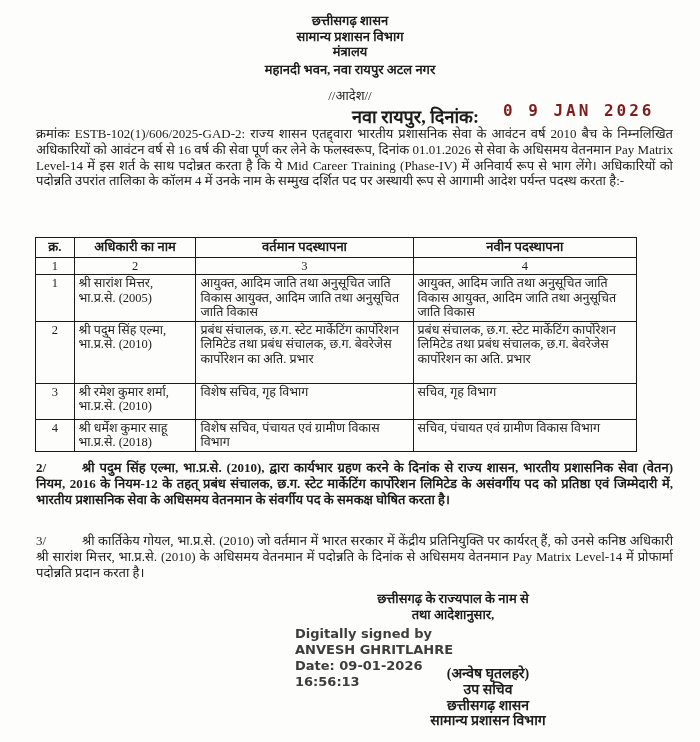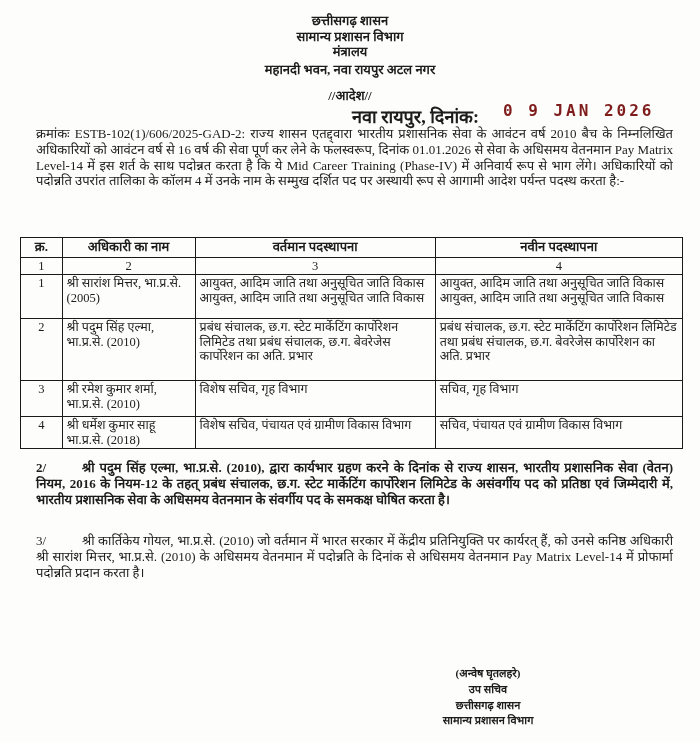--- a/index.html
+++ b/index.html
@@ -12,54 +12,54 @@
     color:#1c1c1c;
     font-family:"Liberation Serif","DejaVu Serif",serif;
     overflow:hidden;
     padding-left:31px;
   }
   
   .letterhead { position:absolute; top:13px; left:0; width:100%; text-align:center;
     font-weight:bold; font-size:13px; line-height:15.5px; }
   .letterhead .l4 { margin-top:2px; }
   .order-title { position:absolute; top:86px; left:0; width:100%; text-align:center;
-    font-weight:bold; font-size:13px; }
+    font-weight:normal; font-size:13px; }
   
   .dateline { position:absolute; top:104px; left:352px; display:flex; align-items:flex-start; }
   .dateline .label { font-size:18px; font-weight:bold; }
   .dateline .stamp { margin-left:24px; margin-top:-3px;
     font-family:"DejaVu Sans Mono","Liberation Mono",monospace;
     font-weight:bold; font-size:16px; letter-spacing:3px; color:#7f1d1d; white-space:nowrap; }
   
   .para { position:absolute; left:36px; width:637px; text-align:justify;
     font-size:13px; line-height:15.8px; }
   #para1 { top:126px; }
   #para2 { top:460px;font-weight:bold; }
   #para3 { top:533px; }
   .bold { font-weight:normal; }
   .pnum { display:inline-block; min-width:46px; }
   
-  table.order-table { position:absolute; top:237px; left:20px; width:663px;
+  table.order-table { position:absolute; top:237px; left:35px; width:602px;
     border-collapse:collapse; font-size:12.5px; line-height:14.5px; }
   table.order-table th, table.order-table td {
     border:1.4px solid #1a1a1a; padding:1px 4px; vertical-align:top; }
   table.order-table th { font-size:13px; font-weight:bold; text-align:center; padding:2px 4px; }
   td.cnum, td.sno { text-align:center; }
   tr.r1 td { height:44px; }
   tr.r2 td { height:62px; }
   tr.r3 td { height:36px; }
   tr.r4 td { height:32px; }
   
   .by-order { position:absolute; top:591px; left:318px; width:270px; text-align:center;
     font-size:13px; line-height:16px; font-weight:bold; }
   .digital-sig { position:absolute; top:626px; left:295px;
     font-family:"DejaVu Sans","Liberation Sans",sans-serif;
     font-weight:bold; font-size:13px; line-height:16px; color:#3d3d3d; }
   .signatory { position:absolute; top:666px; left:398px; width:180px; text-align:center;
-    font-size:11px; line-height:15.8px; font-weight:bold; }
+    font-size:14px; line-height:15.8px; font-weight:bold; }
 </style>
 </head>
 <body>
 
 <div class="page">
 
   <div class="letterhead">
     <div>छत्तीसगढ़ शासन</div>
     <div>सामान्य प्रशासन विभाग</div>
     <div>मंत्रालय</div>
@@ -119,21 +119,31 @@
       <td>विशेष सचिव, पंचायत एवं ग्रामीण विकास विभाग</td>
       <td>सचिव, पंचायत एवं ग्रामीण विकास विभाग</td>
     </tr>
   </tbody>
     </table>
 
   <p class="para" id="para2"><span class="pnum">2/</span><span>श्री पदुम सिंह एल्मा, भा.प्र.से. (2010), द्वारा कार्यभार ग्रहण करने के दिनांक से राज्य शासन, भारतीय प्रशासनिक सेवा (वेतन) नियम, 2016 के नियम-12 के तहत् प्रबंध संचालक, छ.ग. स्टेट मार्केटिंग कार्पोरेशन लिमिटेड के असंवर्गीय पद को प्रतिष्ठा एवं जिम्मेदारी में, भारतीय प्रशासनिक सेवा के अधिसमय वेतनमान के संवर्गीय पद के समकक्ष घोषित करता है।</span></p>
 
   <p class="para" id="para3"><span class="pnum">3/</span><span>श्री कार्तिकेय गोयल, भा.प्र.से. (2010) जो वर्तमान में भारत सरकार में केंद्रीय प्रतिनियुक्ति पर कार्यरत् हैं, को उनसे कनिष्ठ अधिकारी श्री सारांश मित्तर, भा.प्र.से. (2010) के अधिसमय वेतनमान में पदोन्नति के दिनांक से अधिसमय वेतनमान Pay Matrix Level-14 में प्रोफार्मा पदोन्नति प्रदान करता है।</span></p>
 
+  <div class="by-order">
+    <div>छत्तीसगढ़ के राज्यपाल के नाम से</div>
+    <div>तथा आदेशानुसार,</div>
+  </div>
 
+  <div class="digital-sig">
+    <div>Digitally signed by</div>
+    <div>ANVESH GHRITLAHRE</div>
+    <div>Date: 09-01-2026</div>
+    <div>16:56:13</div>
+  </div>
 
   <div class="signatory">
     <div>(अन्वेष घृतलहरे)</div>
     <div>उप सचिव</div>
     <div>छत्तीसगढ़ शासन</div>
     <div>सामान्य प्रशासन विभाग</div>
   </div>
 
 </div>
 

